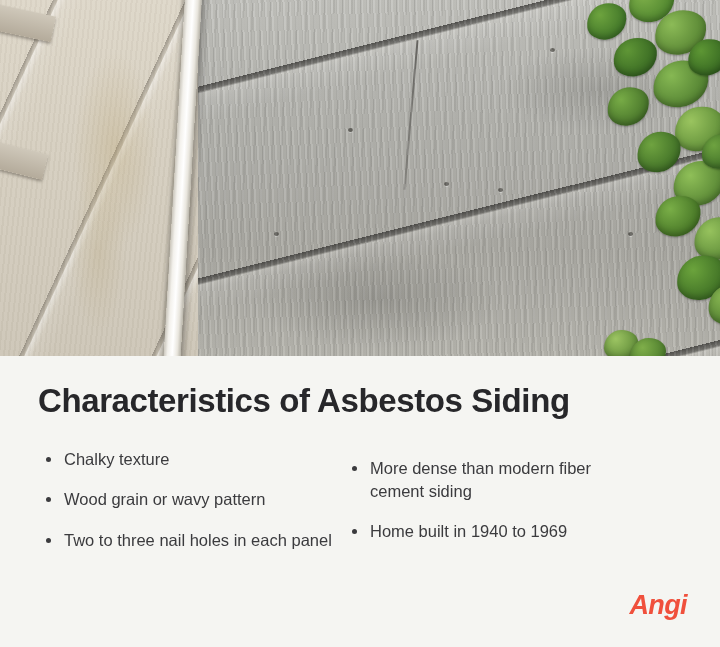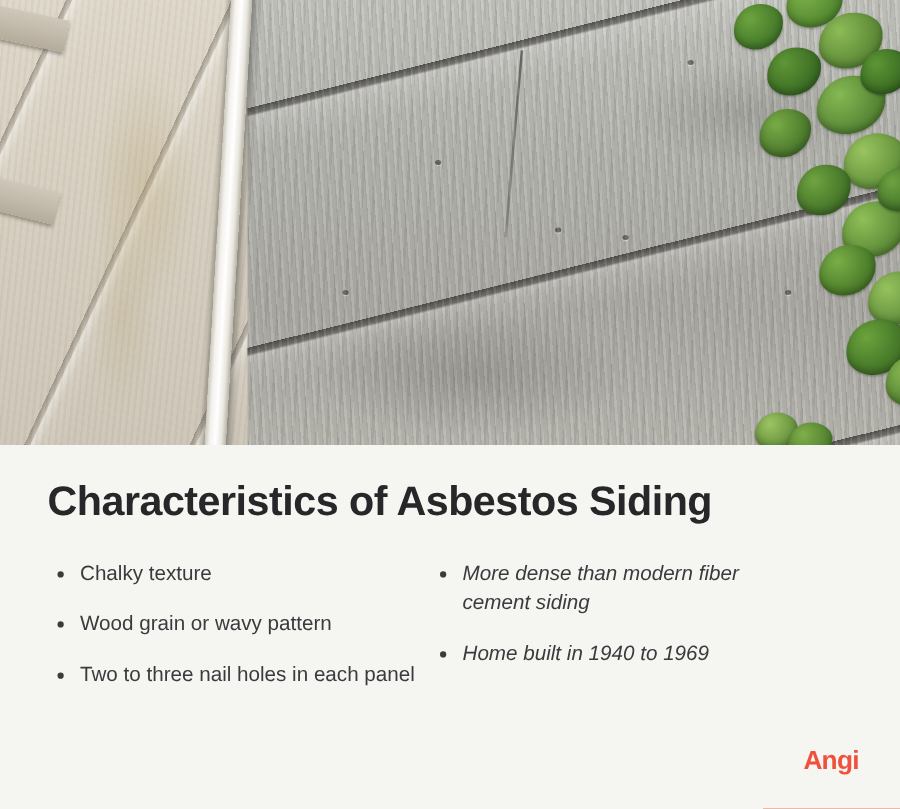--- a/index.html
+++ b/index.html
@@ -168,26 +168,27 @@
     font-weight: bold;
     letter-spacing: -0.4px;
     color: #27272a;
     white-space: nowrap;
   }
   .cols {
     position: absolute;
     left: 0; top: 92px;
     width: 720px;
     display: flex;
+    align-items: center;
   }
   .col {
     box-sizing: border-box;
   }
   .col.left  { width: 340px; padding-left: 44px; }
-  .col.right { width: 360px; padding-left: 10px; font-style: italic; }
+  .col.right { width: 360px; padding-left: 10px; }
 
   ul.bullets {
     margin: 0;
     padding: 0;
     list-style: none;
   }
   ul.bullets li {
     position: relative;
     padding-left: 20px;
     margin-bottom: 17px;
@@ -201,22 +202,23 @@
     position: absolute;
     left: 2px; top: 9px;
     width: 5px; height: 5px;
     border-radius: 50%;
     background: #3b3b3e;
   }
 
   .logo {
     position: absolute;
     right: 33px; bottom: 28px;
-    font-size: 21px;
+    font-size: 27px;
     font-weight: bold;
+    font-style: italic;
     letter-spacing: -0.6px;
     color: #f0503c;
     line-height: 1;
   }
 </style>
 </head>
 <body>
 
 <div class="infographic">
 

